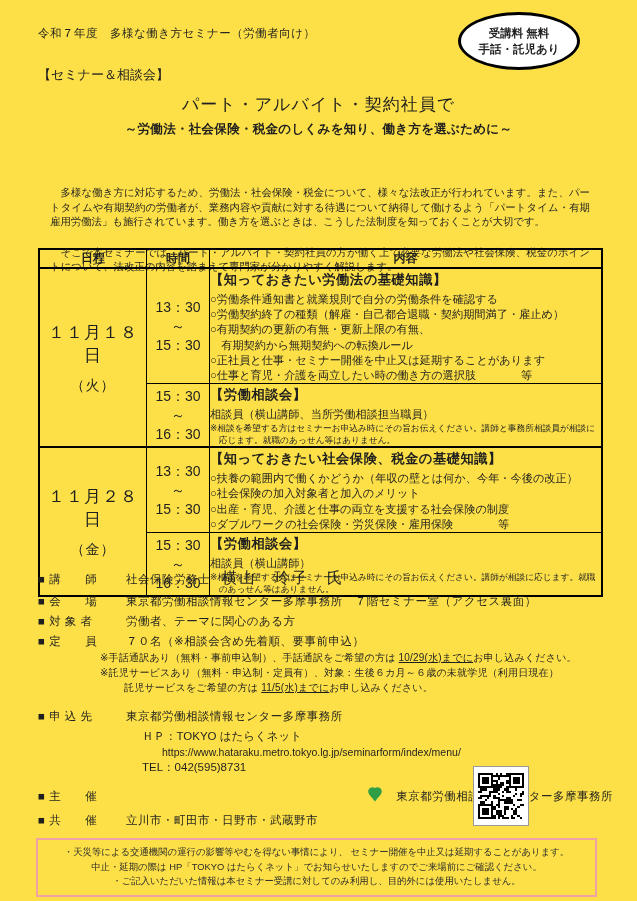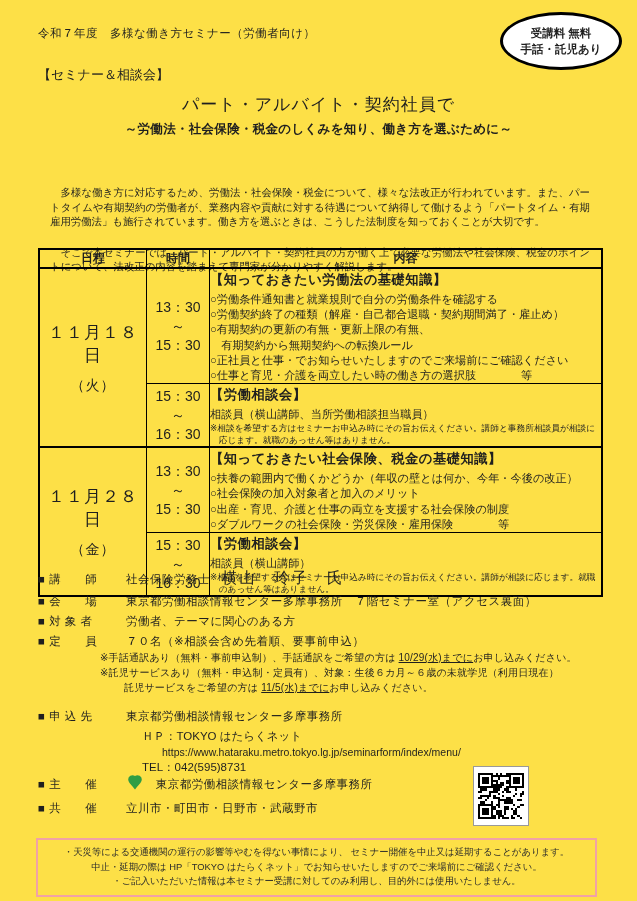--- a/index.html
+++ b/index.html
@@ -4,21 +4,21 @@
 <style>
   html,body{margin:0;padding:0;background:#e8e8e8;}
   .page{
     position:relative;width:637px;height:901px;margin:0 auto;background:#fde047;
     font-family:"Liberation Sans","DejaVu Sans",sans-serif;color:#1f1f1f;
     overflow:hidden;box-sizing:border-box;
   }
   
   .fiscal-label{position:absolute;left:38px;top:26px;font-size:11.5px;letter-spacing:.5px;}
   .badge{
-    position:absolute;left:500px;top:12px;width:116px;height:52px;
+    position:absolute;left:458px;top:12px;width:116px;height:52px;
     border:3px solid #000;border-radius:50%;
     display:flex;flex-direction:column;align-items:center;justify-content:center;
     font-size:11.5px;font-weight:bold;line-height:16px;background:#fff;
   }
   .event-type{position:absolute;left:38px;top:66px;font-size:13px;}
   .title-block{position:absolute;left:0;top:92px;width:637px;text-align:center;}
   .title-line{font-size:17px;line-height:26px;letter-spacing:1px;}
   .subtitle{font-size:12.5px;font-weight:bold;margin-top:3px;letter-spacing:.3px;}
   
   .intro{position:absolute;left:34px;top:170px;width:572px;font-size:10.4px;line-height:14.6px;text-align:justify;}
@@ -47,21 +47,21 @@
   .d-val{letter-spacing:.5px;}
   .lect-prefix{font-size:11.5px;margin-right:8px;}
   .lect-name{font-size:15.5px;letter-spacing:2px;}
   .d-subnote{margin:1px 0 1px 62px;font-size:10px;letter-spacing:.2px;}
   .d-subnote.indent2{margin-left:72px;padding-left:14px;}
   .uline{text-decoration:underline;}
   .apply-block{margin-left:88px;}
   .apply-hp{font-size:11.5px;margin:3px 0 2px 16px;}
   .apply-url{font-size:10.5px;margin:0 0 2px 36px;letter-spacing:0;}
   .apply-tel{font-size:11.5px;margin:2px 0 0 16px;}
-  .org-row{}
+  .org-row{margin-top:12px;justify-content:space-between;}
   .coorg-row{margin-top:9px;}
   .leaf{display:inline-block;width:14px;height:15px;margin:0 10px 0 2px;vertical-align:-2px;}
   
   .qr-box{position:absolute;left:473px;top:766px;width:54px;height:58px;border:1px solid #999;
     display:flex;align-items:center;justify-content:center;background:#fff;}
   .qr-box svg{width:46px;height:46px;}
   
   .notice{position:absolute;left:36px;top:838px;width:561px;border:2px solid #f1a2a6;
     padding:5px 2px 6px 2px;text-align:center;font-size:9.4px;line-height:14.6px;color:#2a2a2a;box-sizing:border-box;}
   .notice div{white-space:nowrap;}
@@ -105,21 +105,21 @@
         <div>13：30</div>
         <div>～</div>
         <div>15：30</div>
       </td>
       <td class="cell-content">
         <div class="c-heading">【知っておきたい労働法の基礎知識】</div>
         <div class="c-bullet">○労働条件通知書と就業規則で自分の労働条件を確認する</div>
         <div class="c-bullet">○労働契約終了の種類（解雇・自己都合退職・契約期間満了・雇止め）</div>
         <div class="c-bullet">○有期契約の更新の有無・更新上限の有無、</div>
         <div class="c-bullet">　有期契約から無期契約への転換ルール</div>
-        <div class="c-bullet">○正社員と仕事・でお知らせいたしますのでご来場前にご確認ください</div>
+        <div class="c-bullet">○正社員と仕事・セミナー開催を中止又は延期することがあります</div>
         <div class="c-bullet">○仕事と育児・介護を両立したい時の働き方の選択肢　　　　等</div>
       </td>
     </tr>
 
     <tr>
       <td class="cell-time day1-sep">
         <div>15：30</div>
         <div>～</div>
         <div>16：30</div>
       </td>

